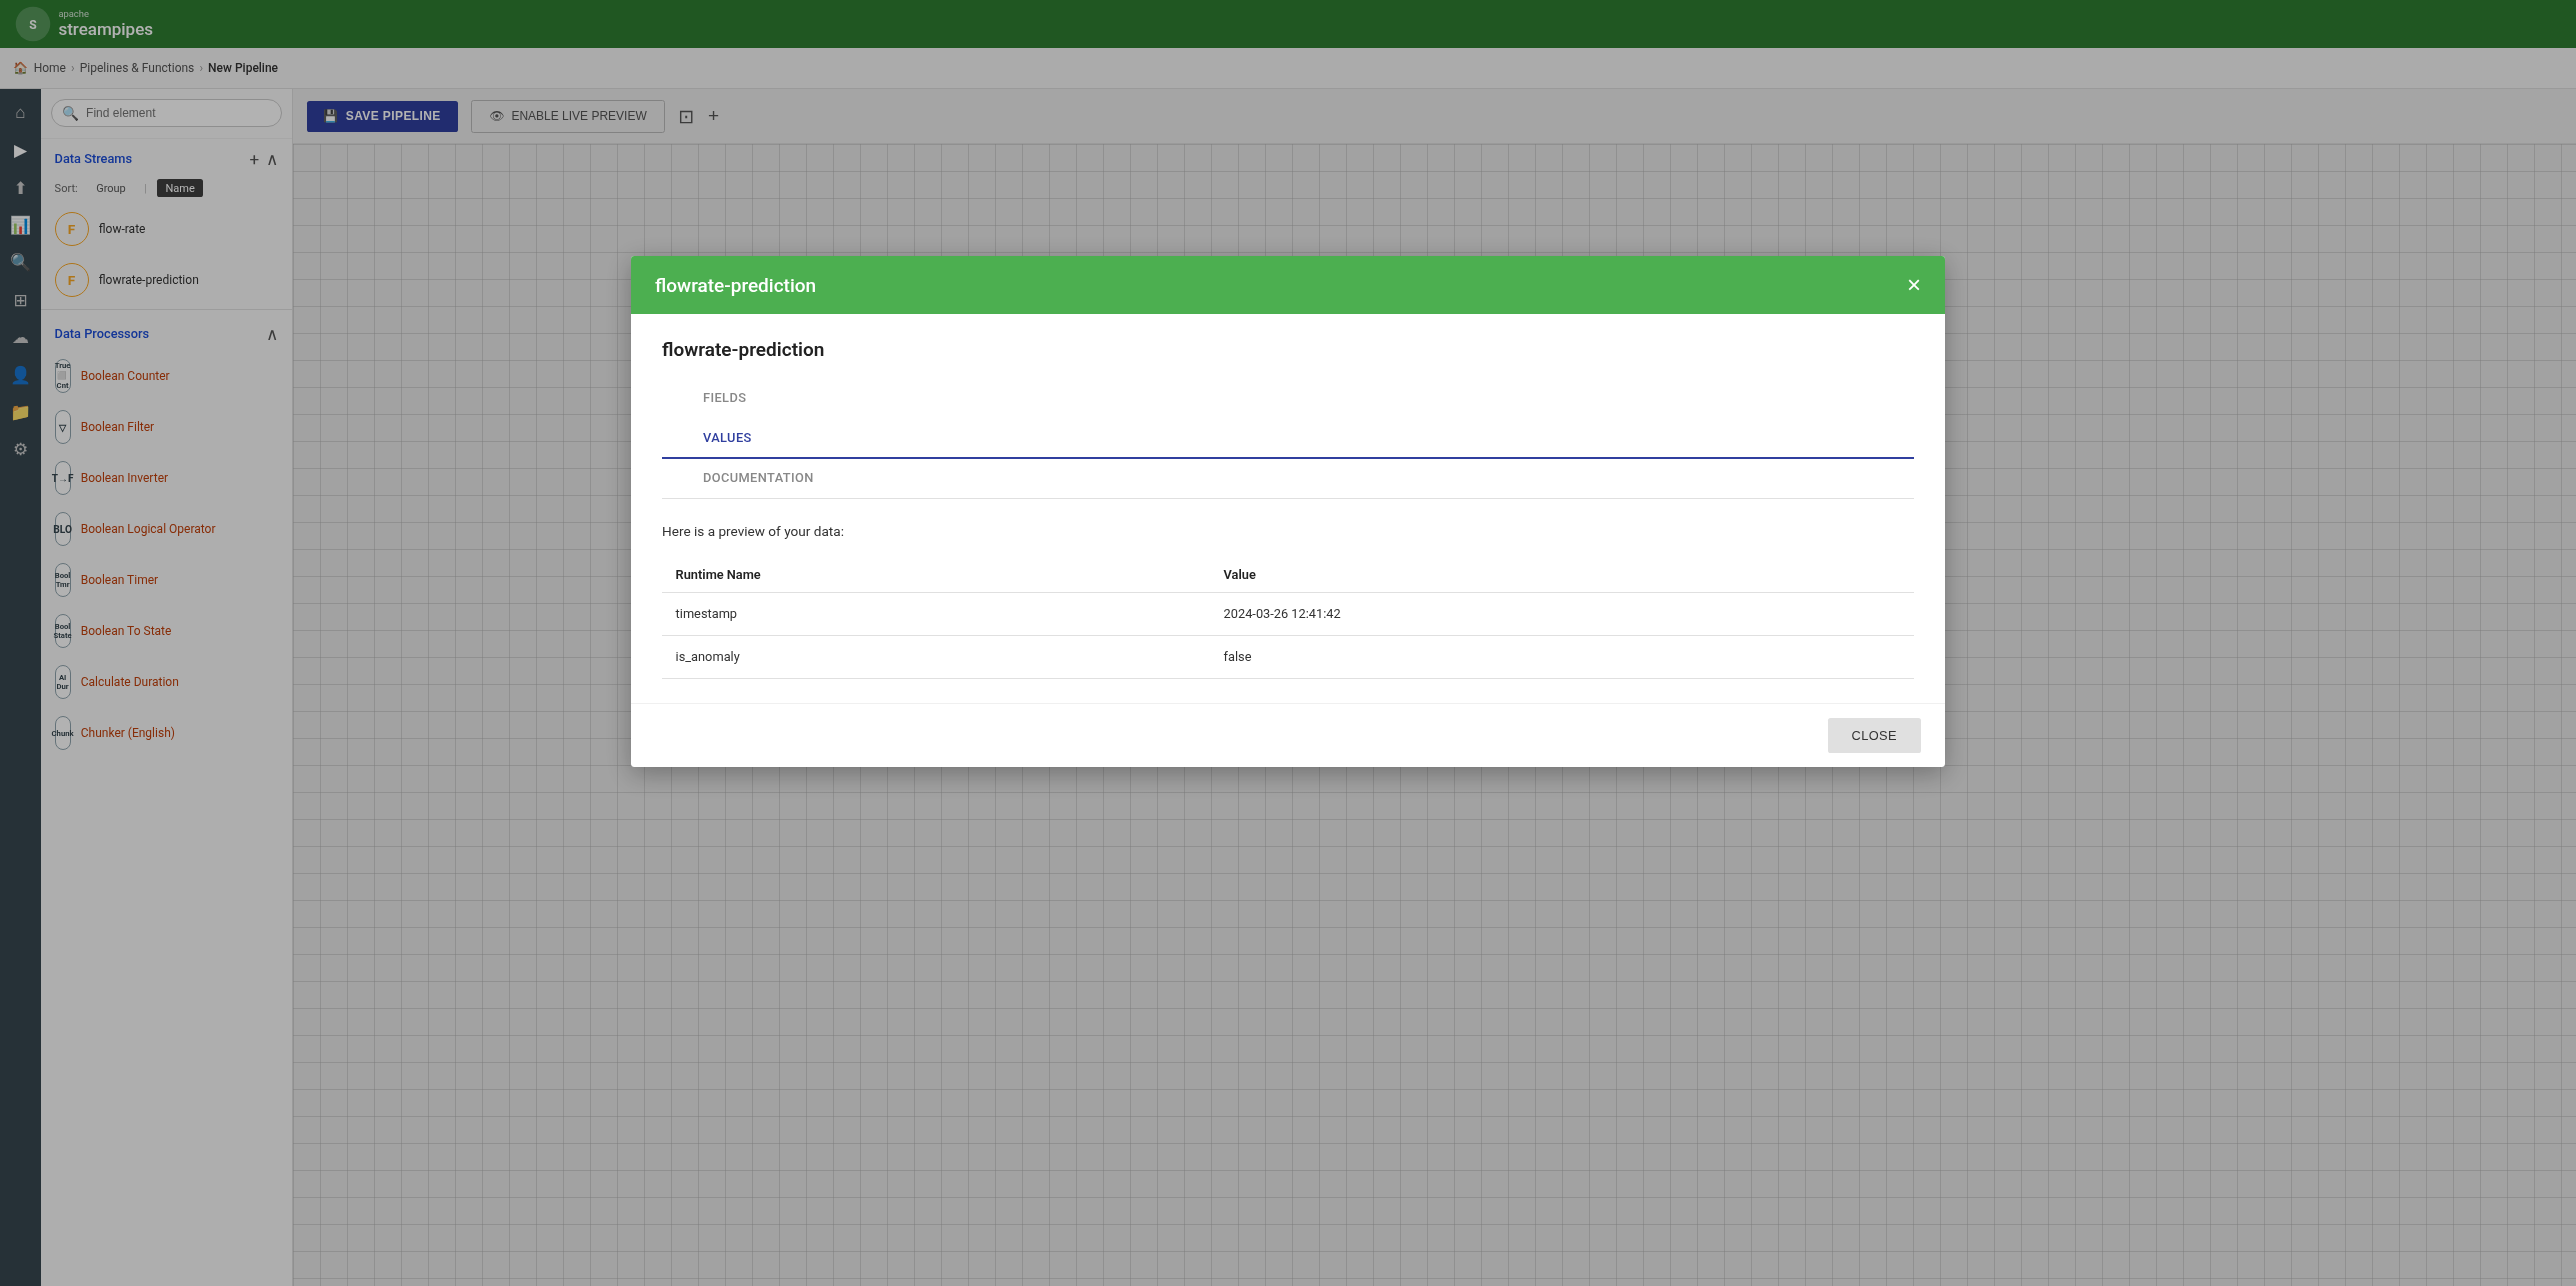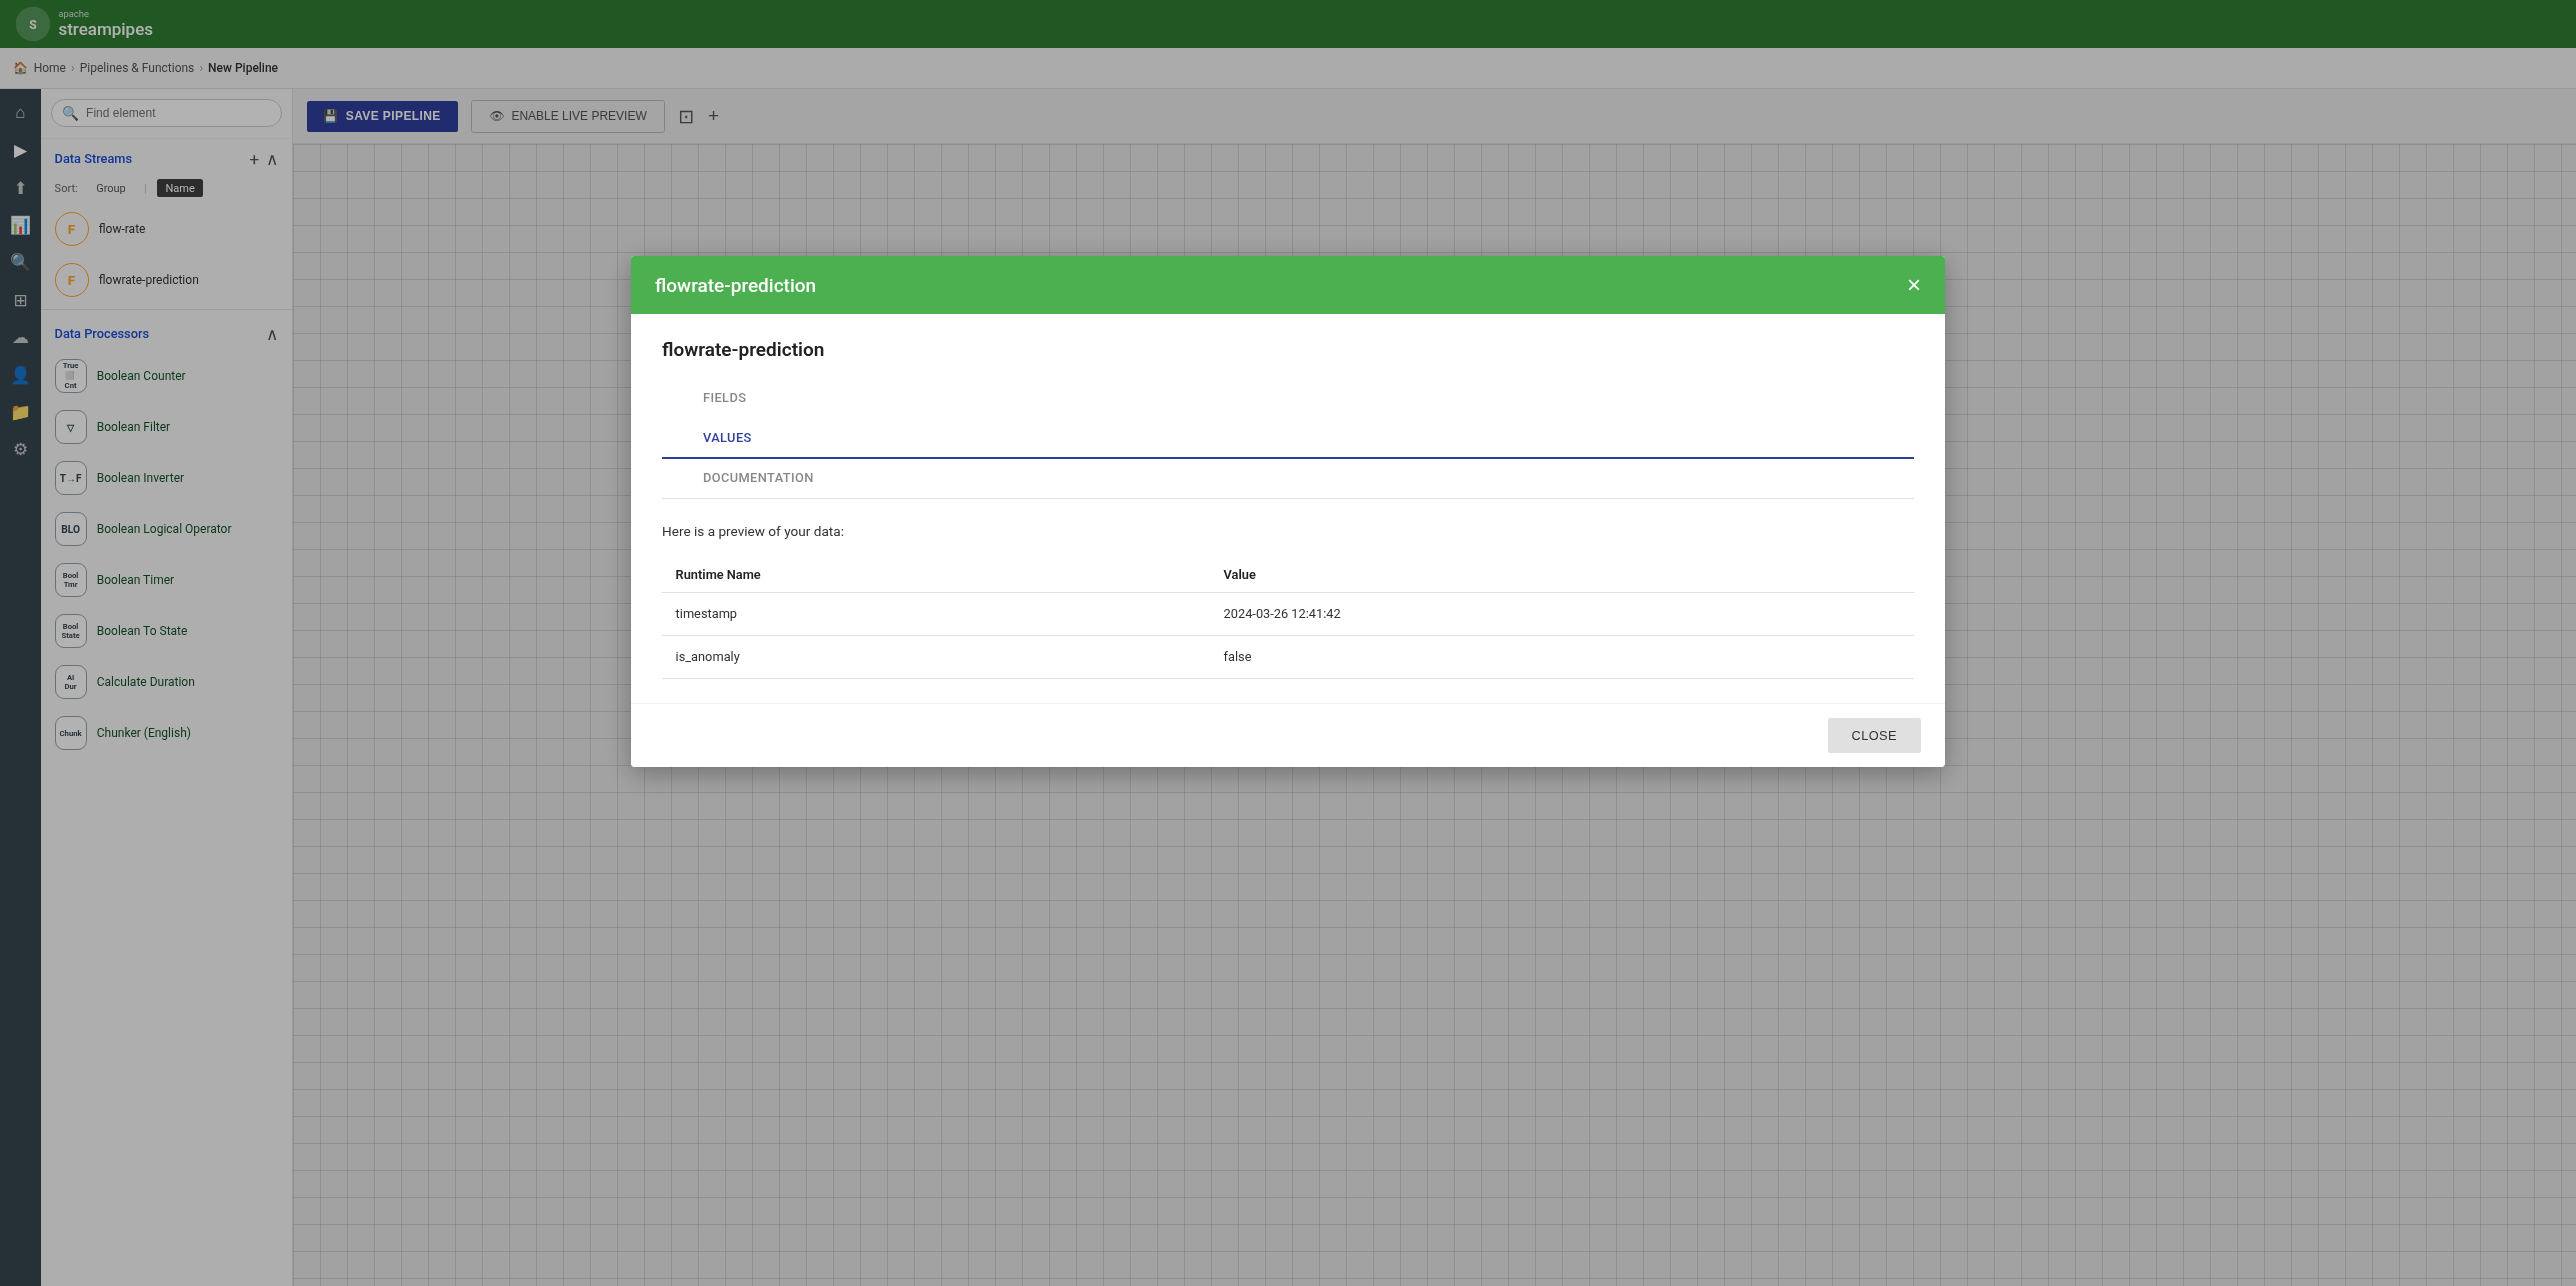--- a/index.html
+++ b/index.html
@@ -235,36 +235,36 @@
     }
 
     .processor-item {
       display: flex;
       align-items: center;
       padding: 8.5px 13.6px;
       gap: 10.2px;
       cursor: pointer;
     }
     .processor-icon {
-      width: 32px;
+      width: 16px;
       height: 34px;
       border: 0.9px solid #90a4ae;
       border-radius: 9px;
       display: flex;
       align-items: center;
       justify-content: center;
       font-size: 9.4px;
       font-weight: bold;
       color: #37474f;
       flex-shrink: 0;
       background: white;
     }
     .processor-name {
       font-size: 12px;
-      color: #14532d;
+      color: #c2410c;
     }
 
     
     .modal-overlay {
       position: fixed;
       top: 0; left: 0; right: 0; bottom: 0;
       background: rgba(0,0,0,0.3);
       z-index: 100;
       display: flex;
       align-items: center;

